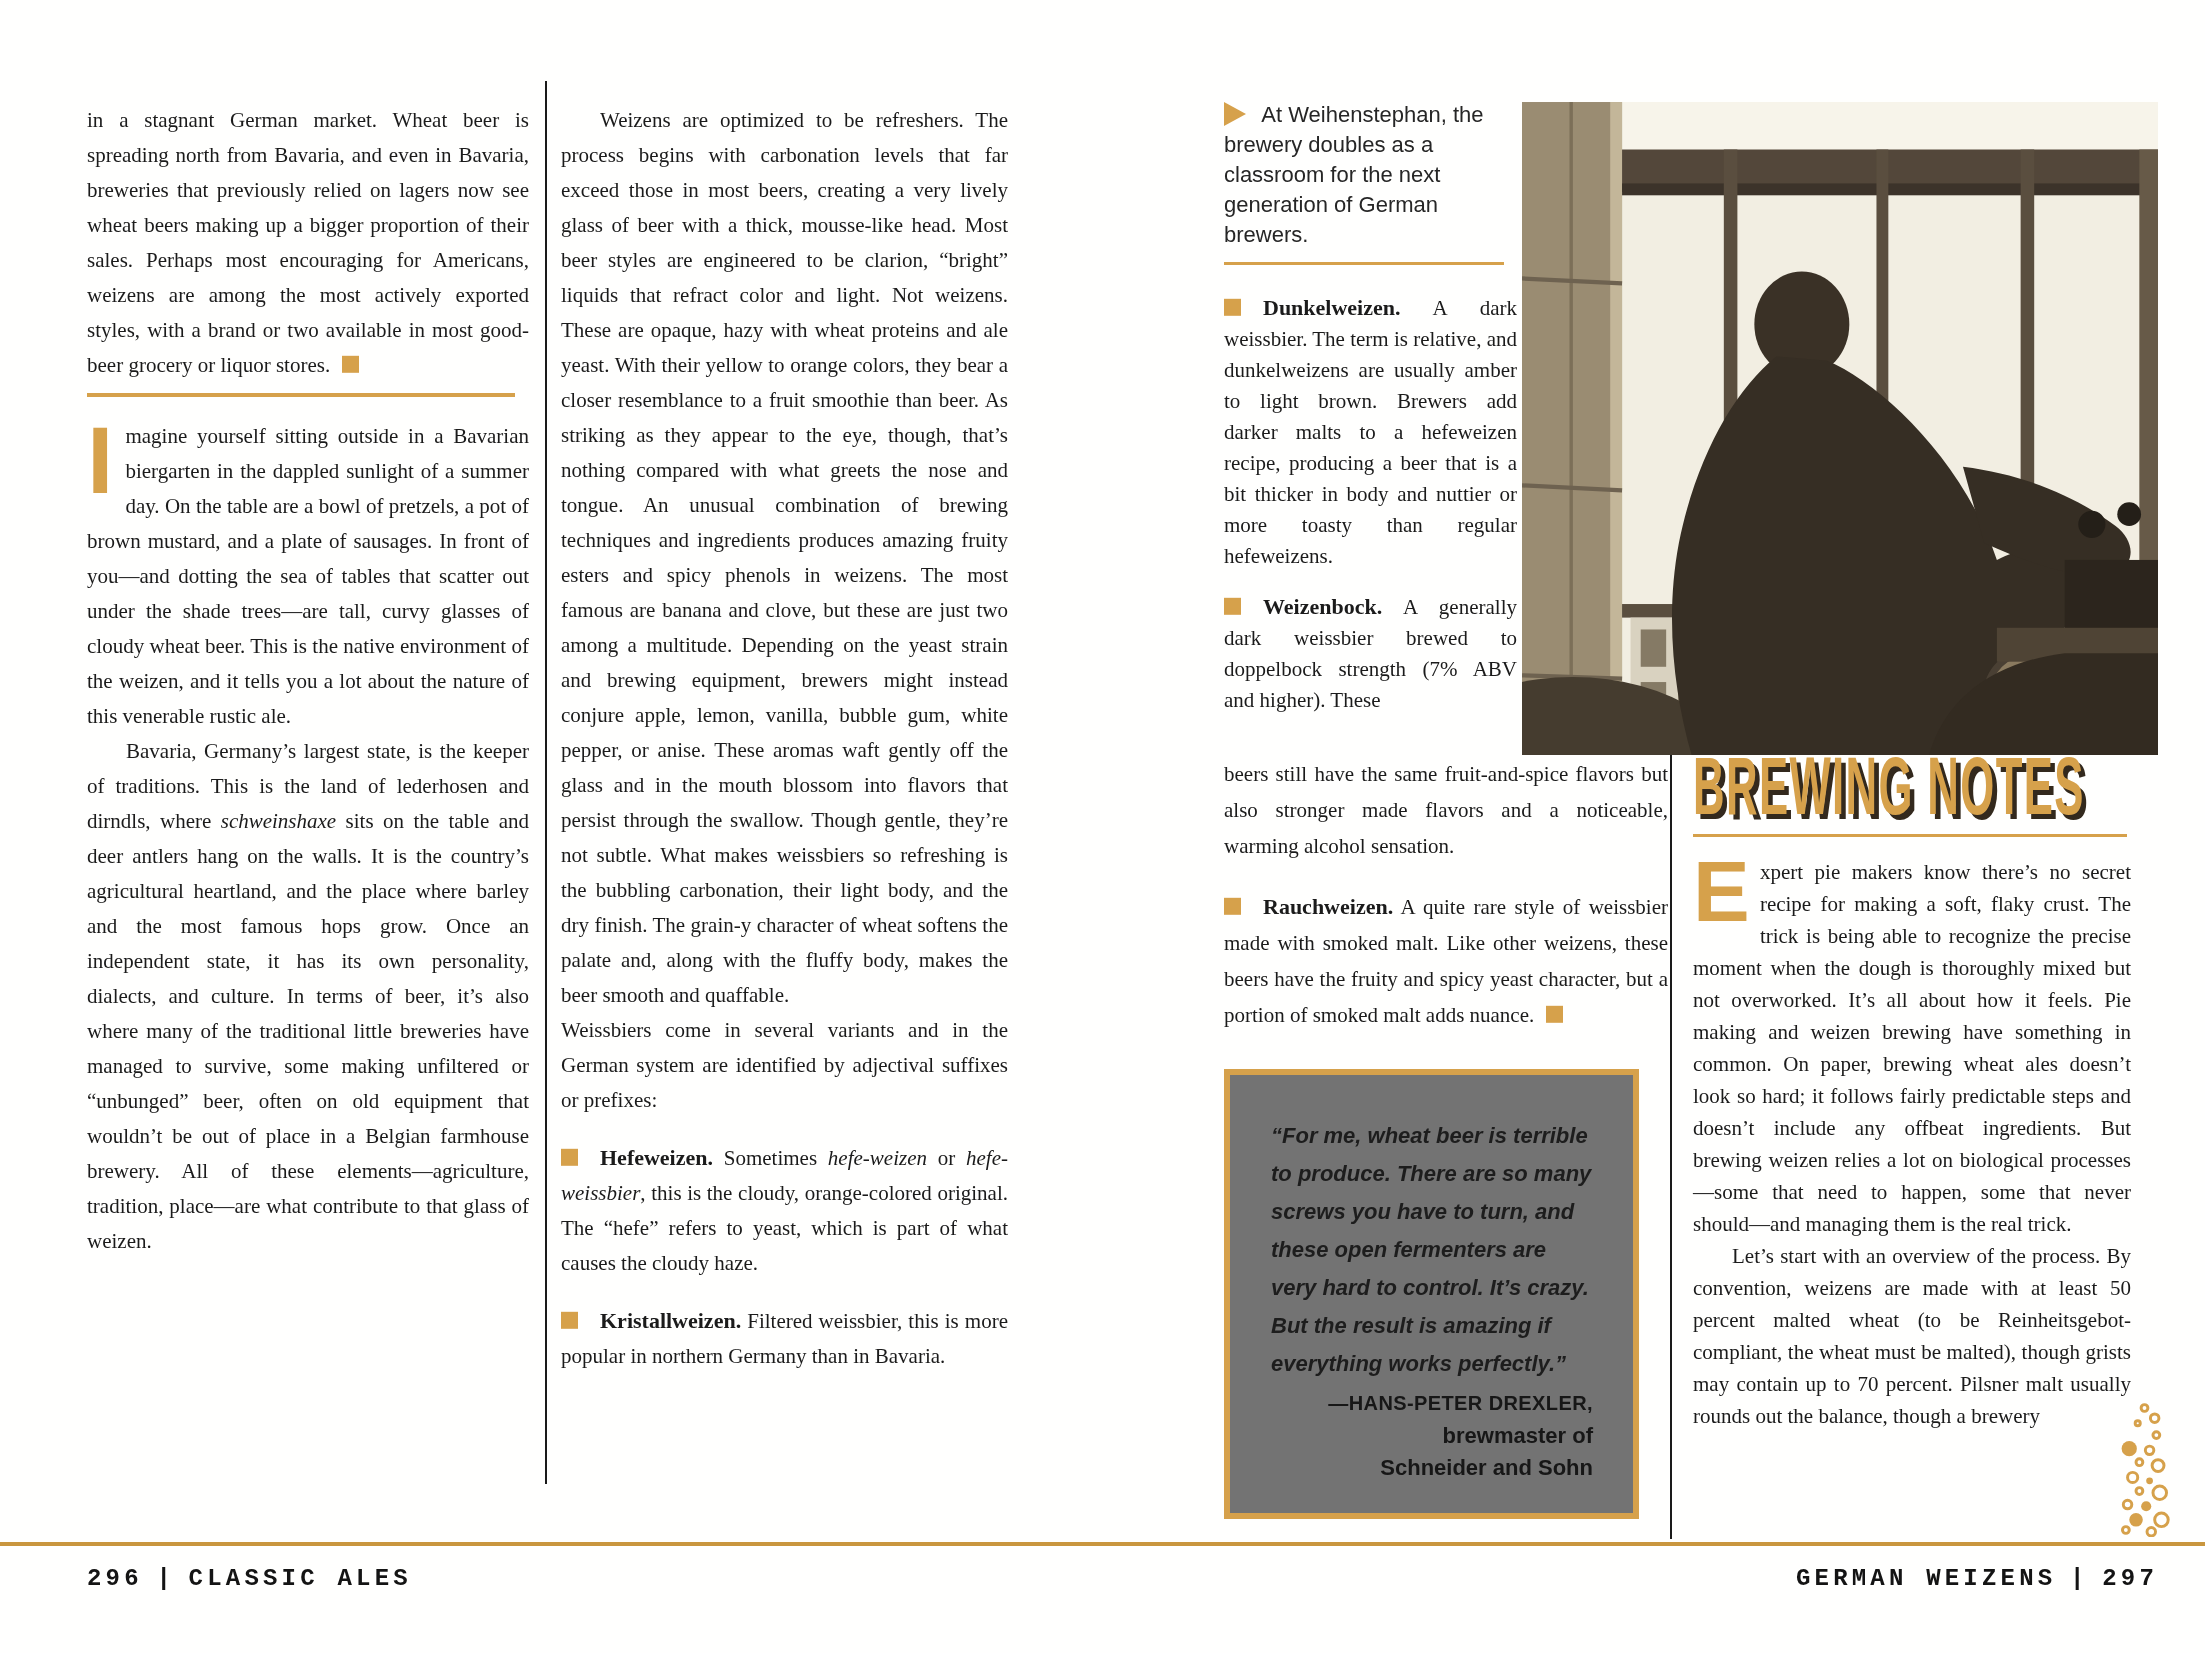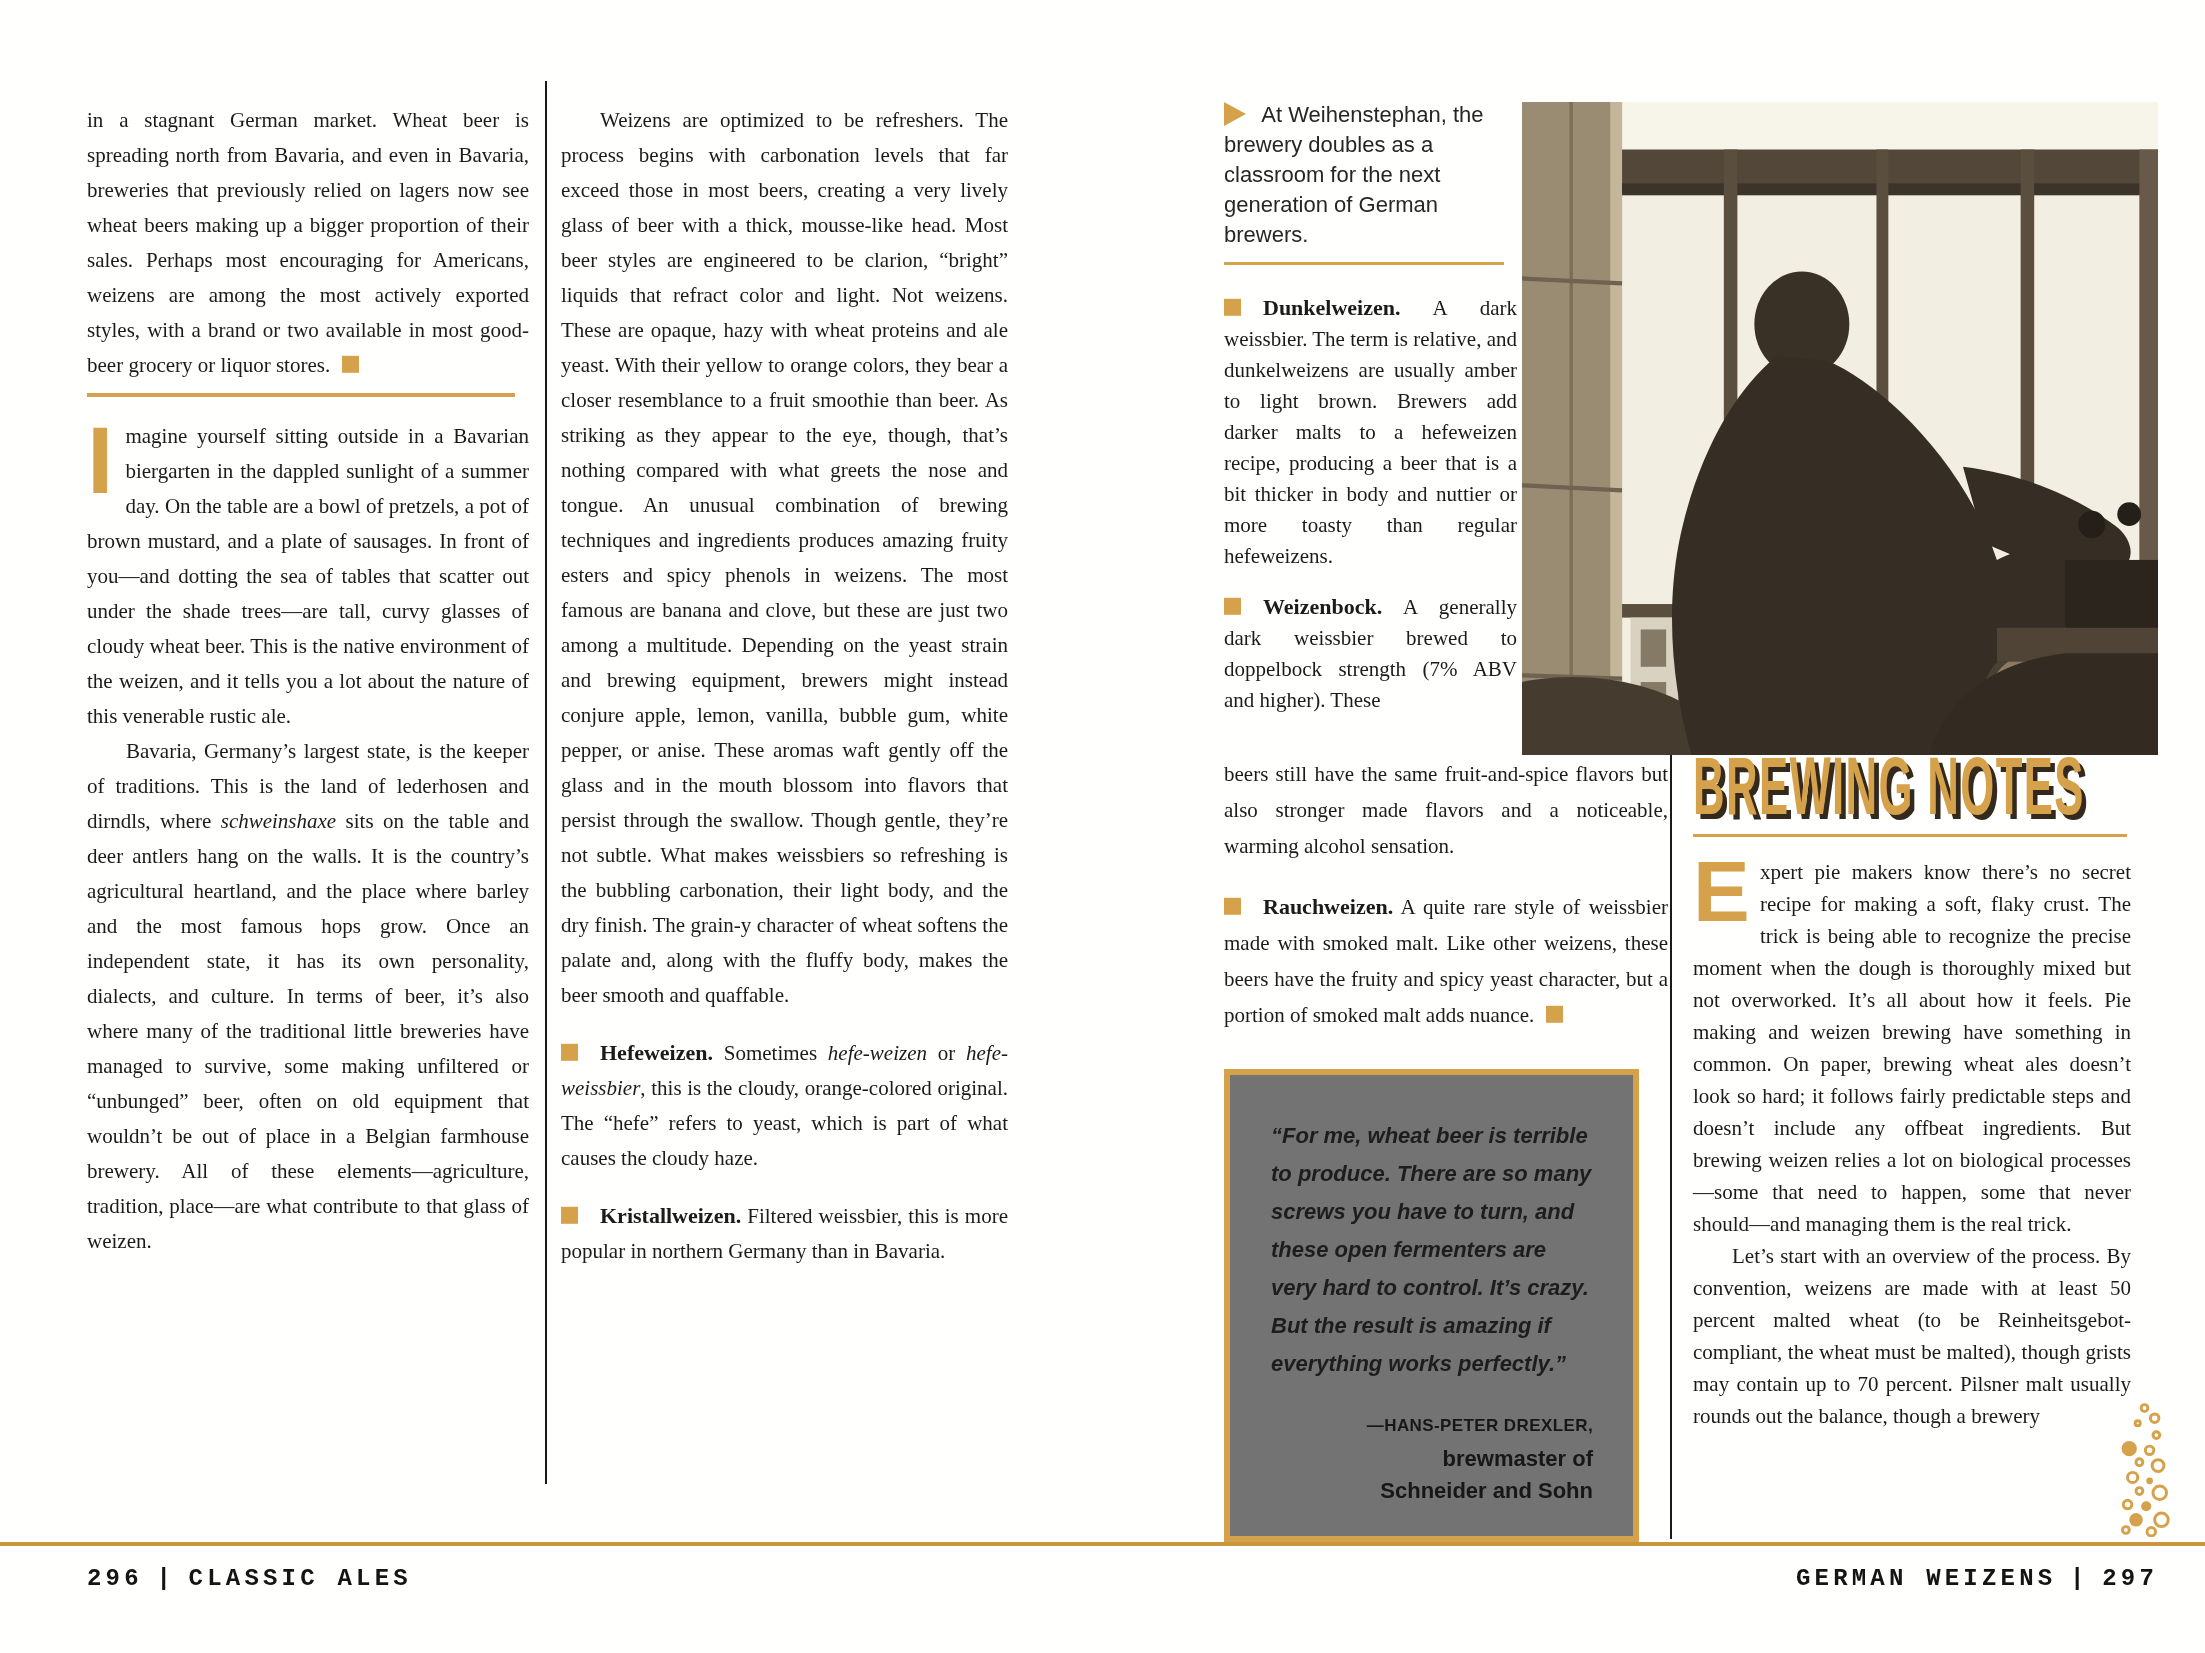--- a/index.html
+++ b/index.html
@@ -49,22 +49,22 @@
        color:#262626;text-align:left;}
   .cap-rule{margin-top:12px;width:280px;height:2.5px;}
   .tri{display:inline-block;width:0;height:0;border-left:22px solid var(--gold);
        border-top:12.7px solid transparent;border-bottom:12.7px solid transparent;
        margin-right:15.3px;vertical-align:-4.2px;}
   .vrule{position:absolute;width:1.7px;background:var(--divider,#1a1a1a);}
   .quotebox{margin-top:36px;width:322px;border:6.8px solid var(--gold);
        padding:42px 40px 29px 41px;background:#737373;}
   .qtext{font-family:"Liberation Sans",sans-serif;font-style:italic;font-weight:700;
        font-size:22px;line-height:38px;color:#1d1d1d;text-align:left;}
-  .attribution{font-family:"Liberation Sans",sans-serif;font-weight:700;font-size:17px;
-       line-height:34px;text-align:right;margin-top:26px;letter-spacing:0.4px;color:#171717;}
+  .attribution{font-family:"Liberation Sans",sans-serif;font-weight:700;font-size:20px;
+       line-height:34px;text-align:right;margin-top:3px;letter-spacing:0.4px;color:#171717;}
   .role{font-family:"Liberation Sans",sans-serif;font-weight:700;font-size:22px;
        line-height:32px;text-align:right;color:#171717;}
   #col4 .rule{margin-top:12px;width:434px;}
   #col4 .para1{margin-top:18.7px;}
   #footer-rule{position:absolute;left:0;top:1542px;width:2205px;height:4.2px;
        background:var(--footer_rule,#C9963E);}
   .footer{position:absolute;top:1565px;font-family:"Liberation Mono",monospace;
        font-weight:700;font-size:24px;letter-spacing:4.2px;color:#141414;white-space:nowrap;}
   .fdiv{padding:0 13.6px;}
   #footer-left{left:87px;}
@@ -94,20 +94,21 @@
 
       <p class="body para1"><span class="dropcap">I</span><span>magine yourself sitting outside in a Bavarian biergarten in the dappled sunlight of a summer day. On the table are a bowl of pretzels, a pot of brown mustard, and a plate of sausages. In front of you—and dotting the sea of tables that scatter out under the shade trees—are tall, curvy glasses of cloudy wheat beer. This is the native environment of the weizen, and it tells you a lot about the nature of this venerable rustic ale.</span></p>
 
       <p class="body indent"><span>Bavaria, Germany’s largest state, is the keeper of traditions. This is the land of lederhosen and dirndls, where </span><em>schweinshaxe</em><span> sits on the table and deer antlers hang on the walls. It is the country’s agricultural heartland, and the place where barley and the most famous hops grow. Once an independent state, it has its own personality, dialects, and culture. In terms of beer, it’s also where many of the traditional little breweries have managed to survive, some making unfiltered or “unbunged” beer, often on old equipment that wouldn’t be out of place in a Belgian farmhouse brewery. All of these elements—agriculture, tradition, place—are what contribute to that glass of weizen.</span></p>
     </div>
 
     <div id="divider1" class="vrule abs"></div>
 
     <div id="col2" class="abs">
       <p class="body indent">Weizens are optimized to be refreshers. The process begins with carbonation levels that far exceed those in most beers, creating a very lively glass of beer with a thick, mousse-like head. Most beer styles are engineered to be clarion, “bright” liquids that refract color and light. Not weizens. These are opaque, hazy with wheat proteins and ale yeast. With their yellow to orange colors, they bear a closer resemblance to a fruit smoothie than beer. As striking as they appear to the eye, though, that’s nothing compared with what greets the nose and tongue. An unusual combination of brewing techniques and ingredients produces amazing fruity esters and spicy phenols in weizens. The most famous are banana and clove, but these are just two among a multitude. Depending on the yeast strain and brewing equipment, brewers might instead conjure apple, lemon, vanilla, bubble gum, white pepper, or anise. These aromas waft gently off the glass and in the mouth blossom into flavors that persist through the swallow. Though gentle, they’re not subtle. What makes weissbiers so refreshing is the bubbling carbonation, their light body, and the dry finish. The grain-y character of wheat softens the palate and, along with the fluffy body, makes the beer smooth and quaffable.</p>
+      <p class="body">Weissbiers come in several variants and in the German system are identified by adjectival suffixes or prefixes:</p>
 
       <p class="body bullet"><span class="bsq"></span><span class="lead">Hefeweizen.</span><span> Sometimes </span><em>hefe-weizen</em><span> or </span><em>hefe-weissbier</em><span>, this is the cloudy, orange-colored original. The “hefe” refers to yeast, which is part of what causes the cloudy haze.</span></p>
 
       <p class="body bullet"><span class="bsq"></span><span class="lead">Kristallweizen.</span><span> Filtered weissbier, this is more popular in northern Germany than in Bavaria.</span></p>
     </div>
 
     <div id="footer-left" class="footer">
       <span>296</span><span class="fdiv">|</span><span>CLASSIC ALES</span>
     </div>
   </div>

